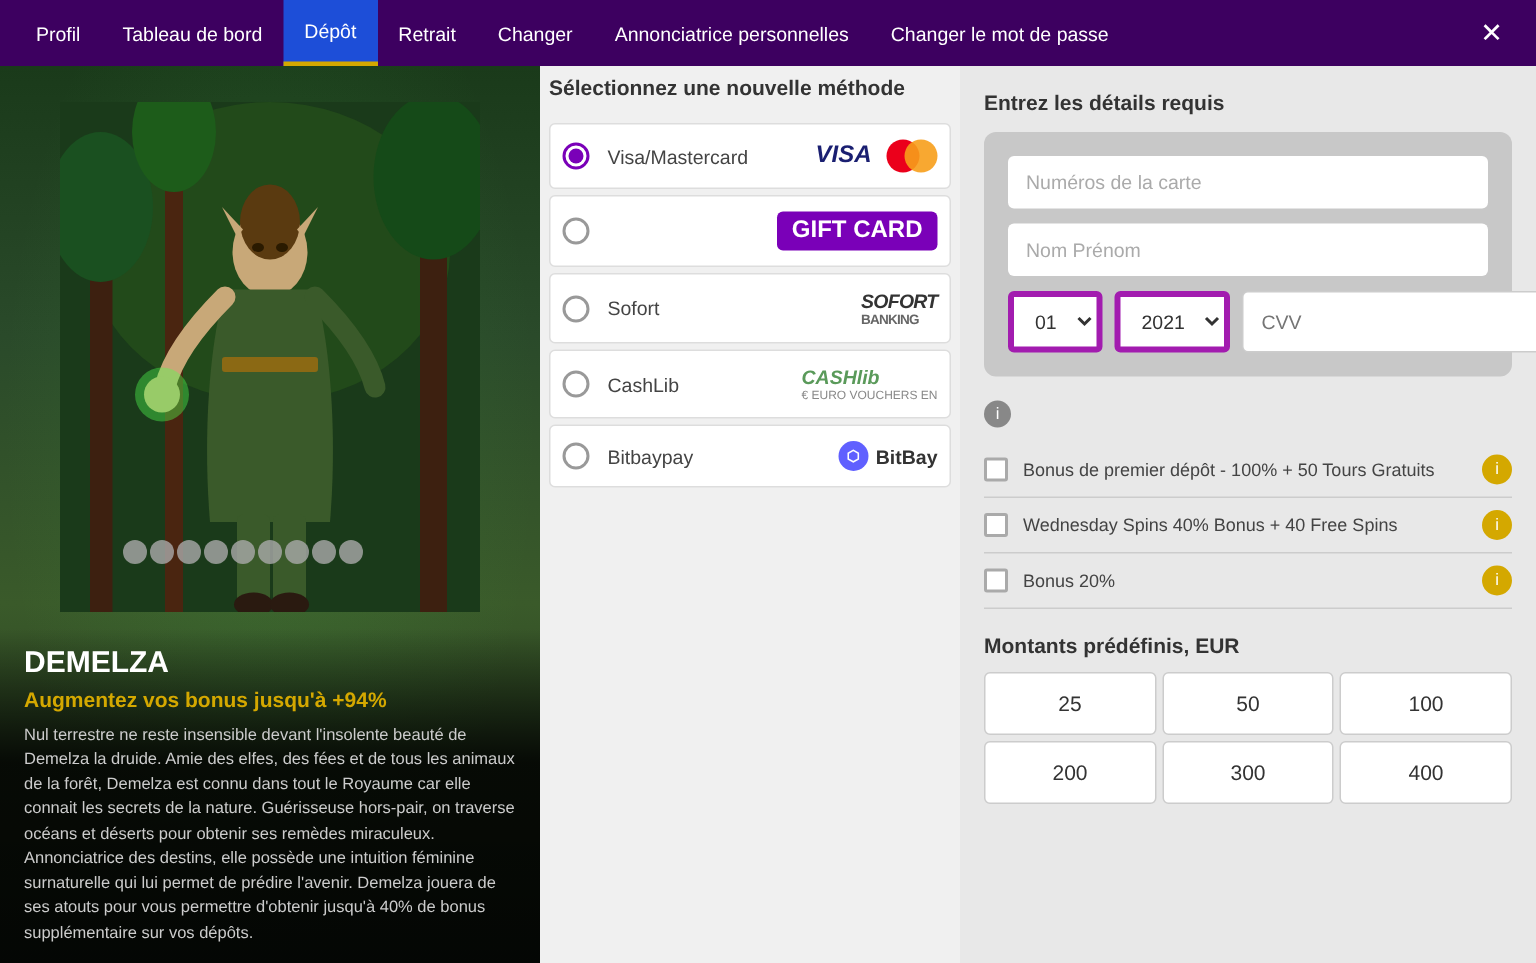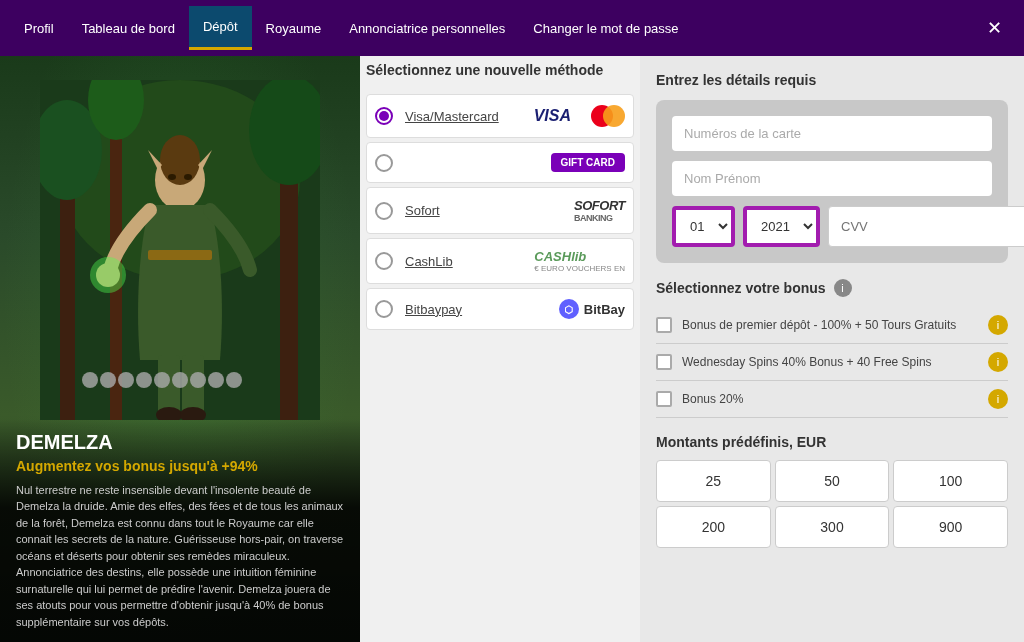--- a/index.html
+++ b/index.html
@@ -2,28 +2,28 @@
 <html><head>
   <meta charset="utf-8">
   <style>
     * { box-sizing: border-box; margin: 0; padding: 0; }
     body { font-family: Arial, sans-serif; background: #1a1a2e; width: 1024px; height: 642px; overflow: hidden; }
 
     
     .nav {
       display: flex; align-items: center;
       background: #3d0060;
-      height: 56px;
+      height: 44px;
       padding: 0 10px;
     }
     .nav-item {
       color: #fff; font-size: 13px; padding: 0 14px; height: 44px;
       display: flex; align-items: center; cursor: pointer; white-space: nowrap;
     }
-    .nav-item.active { background: #0c4a6e; border-bottom: 3px solid #d4a800; }
+    .nav-item.active { background: #1d4ed8; border-bottom: 3px solid #d4a800; }
     .nav-close {
       margin-left: auto; color: #fff; font-size: 18px; cursor: pointer;
       padding: 0 12px; height: 44px; display: flex; align-items: center;
     }
 
     
     .main {
       display: flex; height: calc(642px - 44px);
     }
 
@@ -42,21 +42,21 @@
       position: absolute; top: 0; left: 0; width: 100%; height: 100%;
       background: radial-gradient(ellipse at 50% 40%, rgba(80,200,80,0.15) 0%, transparent 70%);
     }
     
     .character-art {
       position: absolute; top: 0; left: 0; width: 100%; height: 65%;
       display: flex; align-items: center; justify-content: center;
     }
 
     .char-info {
-      position: absolute; bottom: 12px; left: 0; right: 0;
+      position: absolute; bottom: 0; left: 0; right: 0;
       padding: 12px 16px;
       background: linear-gradient(transparent, rgba(0,0,0,0.85) 40%);
     }
     .char-name {
       color: #fff; font-size: 20px; font-weight: bold; margin-bottom: 4px;
     }
     .char-bonus {
       color: #d4a800; font-size: 14px; font-weight: bold; margin-bottom: 8px;
     }
     .char-desc {
@@ -92,32 +92,32 @@
       display: flex; align-items: center; justify-content: center;
     }
     .radio-btn.checked {
       border-color: #7a00b8;
     }
     .radio-btn.checked::after {
       content: ''; width: 10px; height: 10px; border-radius: 50%;
       background: #7a00b8;
     }
 
-    .payment-label { font-size: 13px; color: #444; flex: 1; text-decoration: underline; }
+    .payment-label { font-size: 13px; color: #444; flex: 1; }
 
     
     .visa-logo {
-      display: flex; align-items: center; gap: 16px;
+      display: flex; align-items: center; gap: 6px;
     }
     .visa-text {
       color: #1a1f71; font-size: 16px; font-weight: 900; font-style: italic;
     }
 
     .gift-card-logo {
-      background: #7a00b8; color: #fff; font-size: 10px; font-weight: bold;
+      background: #7a00b8; color: #fff; font-size: 16px; font-weight: bold;
       padding: 4px 10px; border-radius: 4px;
     }
 
     .bitbay-logo {
       display: flex; align-items: center; gap: 5px;
       font-size: 13px; font-weight: bold; color: #333;
     }
     .bitbay-icon {
       width: 20px; height: 20px; border-radius: 50%; background: #6060ff;
       display: flex; align-items: center; justify-content: center;
@@ -202,21 +202,22 @@
     ::-webkit-scrollbar-track { background: #ddd; }
     ::-webkit-scrollbar-thumb { background: #aaa; border-radius: 4px; }
   </style>
 </head>
 <body>
 
 <nav class="nav">
   <div class="nav-item">Profil</div>
   <div class="nav-item">Tableau de bord</div>
   <div class="nav-item active">Dépôt</div>
-  <div class="nav-item">Royaume</div>
+  <div class="nav-item">Retrait</div>
+  <div class="nav-item">Changer</div>
   <div class="nav-item">Annonciatrice personnelles</div>
   <div class="nav-item">Changer le mot de passe</div>
   <div class="nav-close">✕</div>
 </nav>
 
 <div class="main">
 
   <div class="left-panel">
     <div class="character-bg"></div>
     <div class="character-overlay"></div>
@@ -343,21 +344,20 @@
         <select class="form-select">
           <option>2021</option><option>2022</option><option>2023</option>
           <option>2024</option><option>2025</option><option>2026</option>
         </select>
         <input class="cvv-input" type="text" placeholder="CVV" style="">
       </div>
     </div>
 
     <div class="bonus-section">
       <div class="bonus-title-row">
-        <span class="right-section-title" style="margin-bottom:0;">Sélectionnez votre bonus</span>
         <div class="info-icon">i</div>
       </div>
 
       <div class="bonus-option">
         <div class="bonus-checkbox"></div>
         <span class="bonus-text">Bonus de premier dépôt - 100% + 50 Tours Gratuits</span>
         <div class="bonus-info-icon">i</div>
       </div>
 
       <div class="bonus-option">
@@ -374,18 +374,18 @@
     </div>
 
     <div class="amounts-section">
       <div class="amounts-title">Montants prédéfinis, EUR</div>
       <div class="amounts-grid">
         <div class="amount-btn">25</div>
         <div class="amount-btn">50</div>
         <div class="amount-btn">100</div>
         <div class="amount-btn">200</div>
         <div class="amount-btn">300</div>
-        <div class="amount-btn">900</div>
+        <div class="amount-btn">400</div>
       </div>
     </div>
 
   </div>
 </div>
 
 </body></html>

